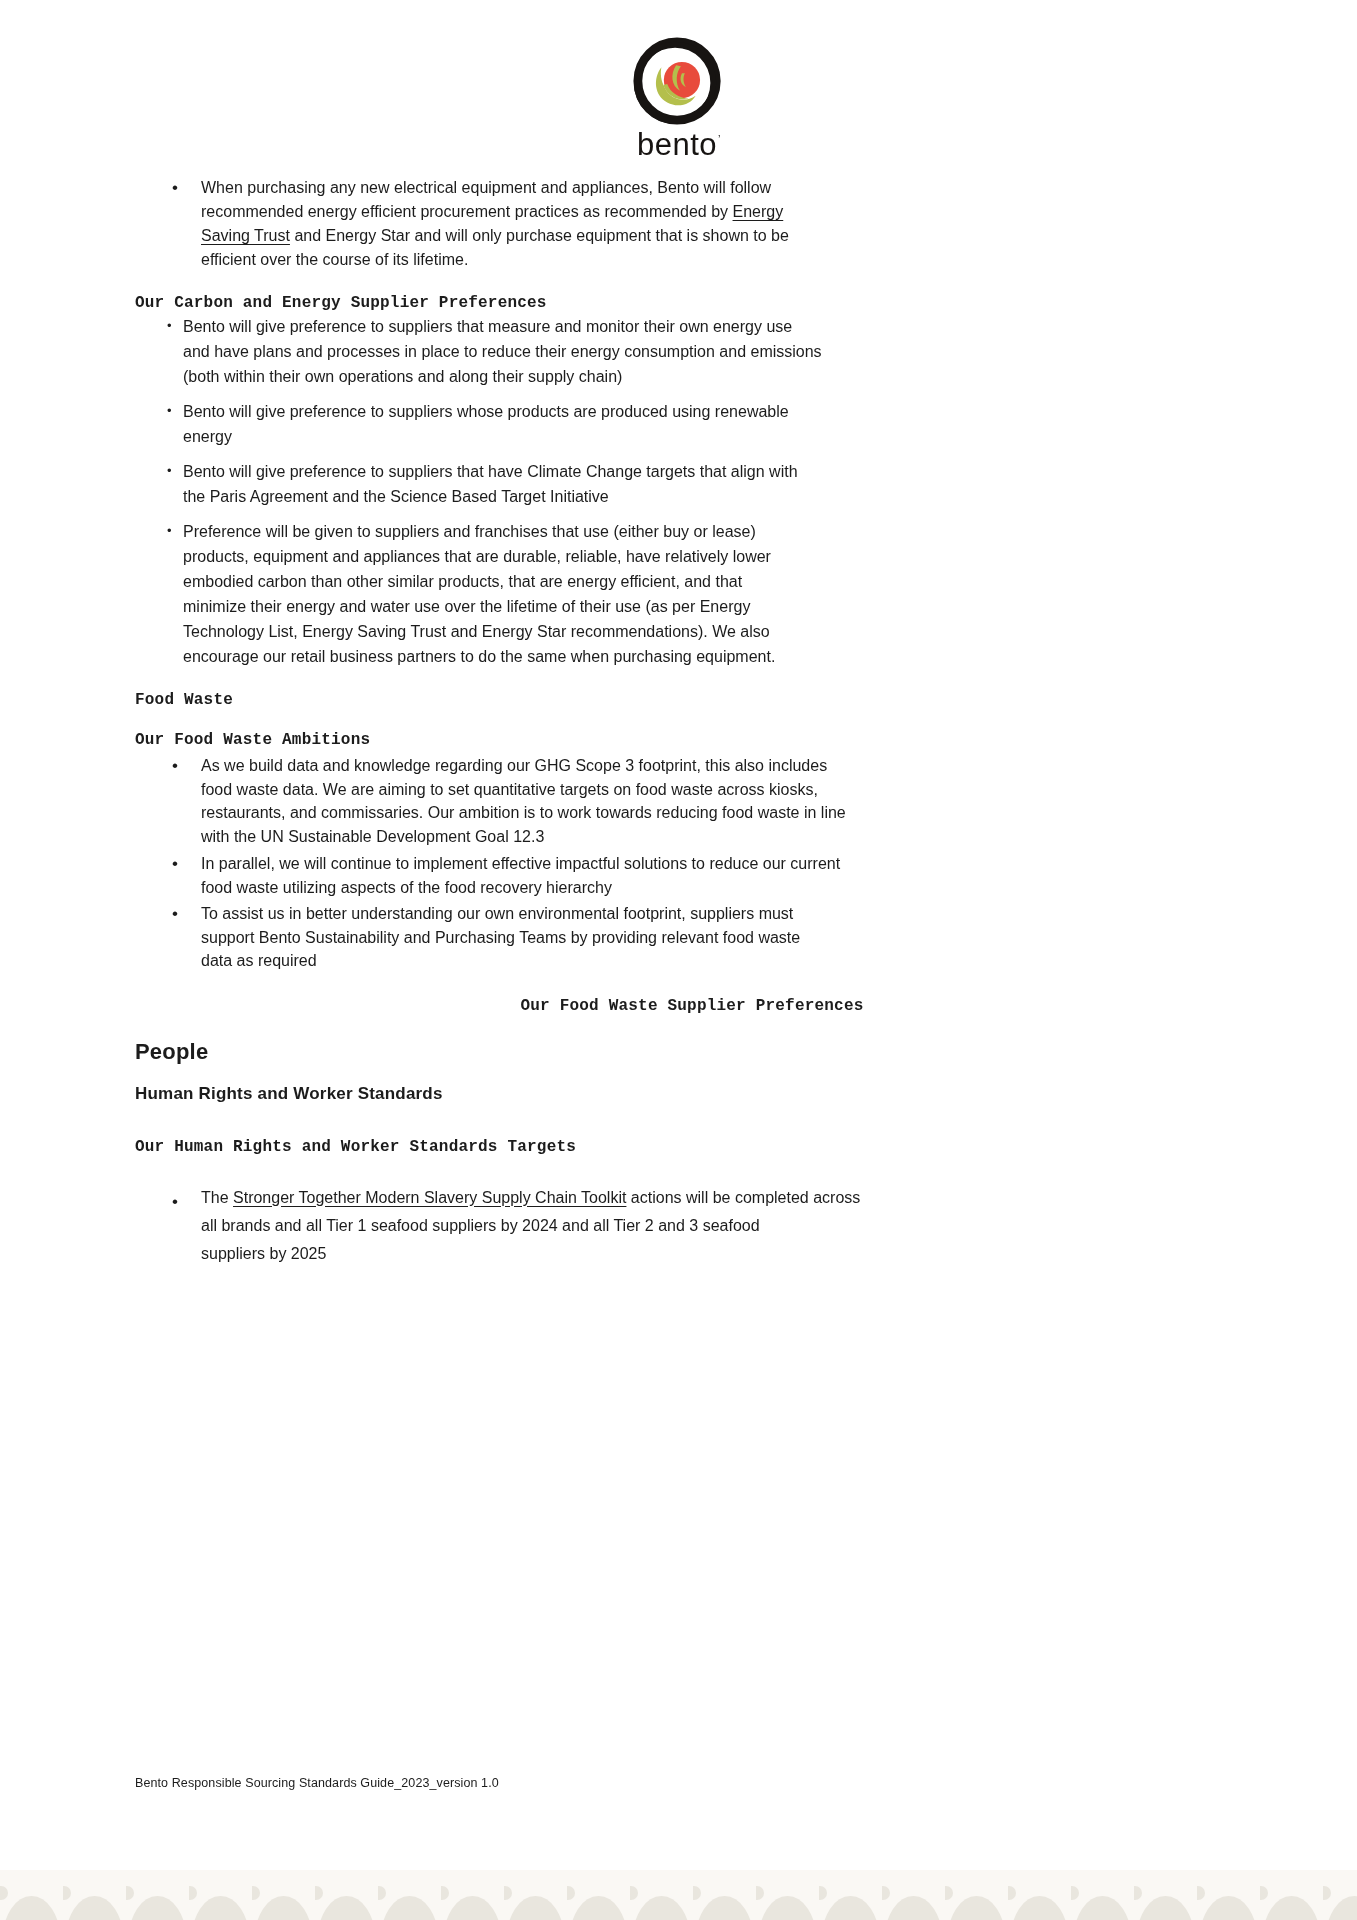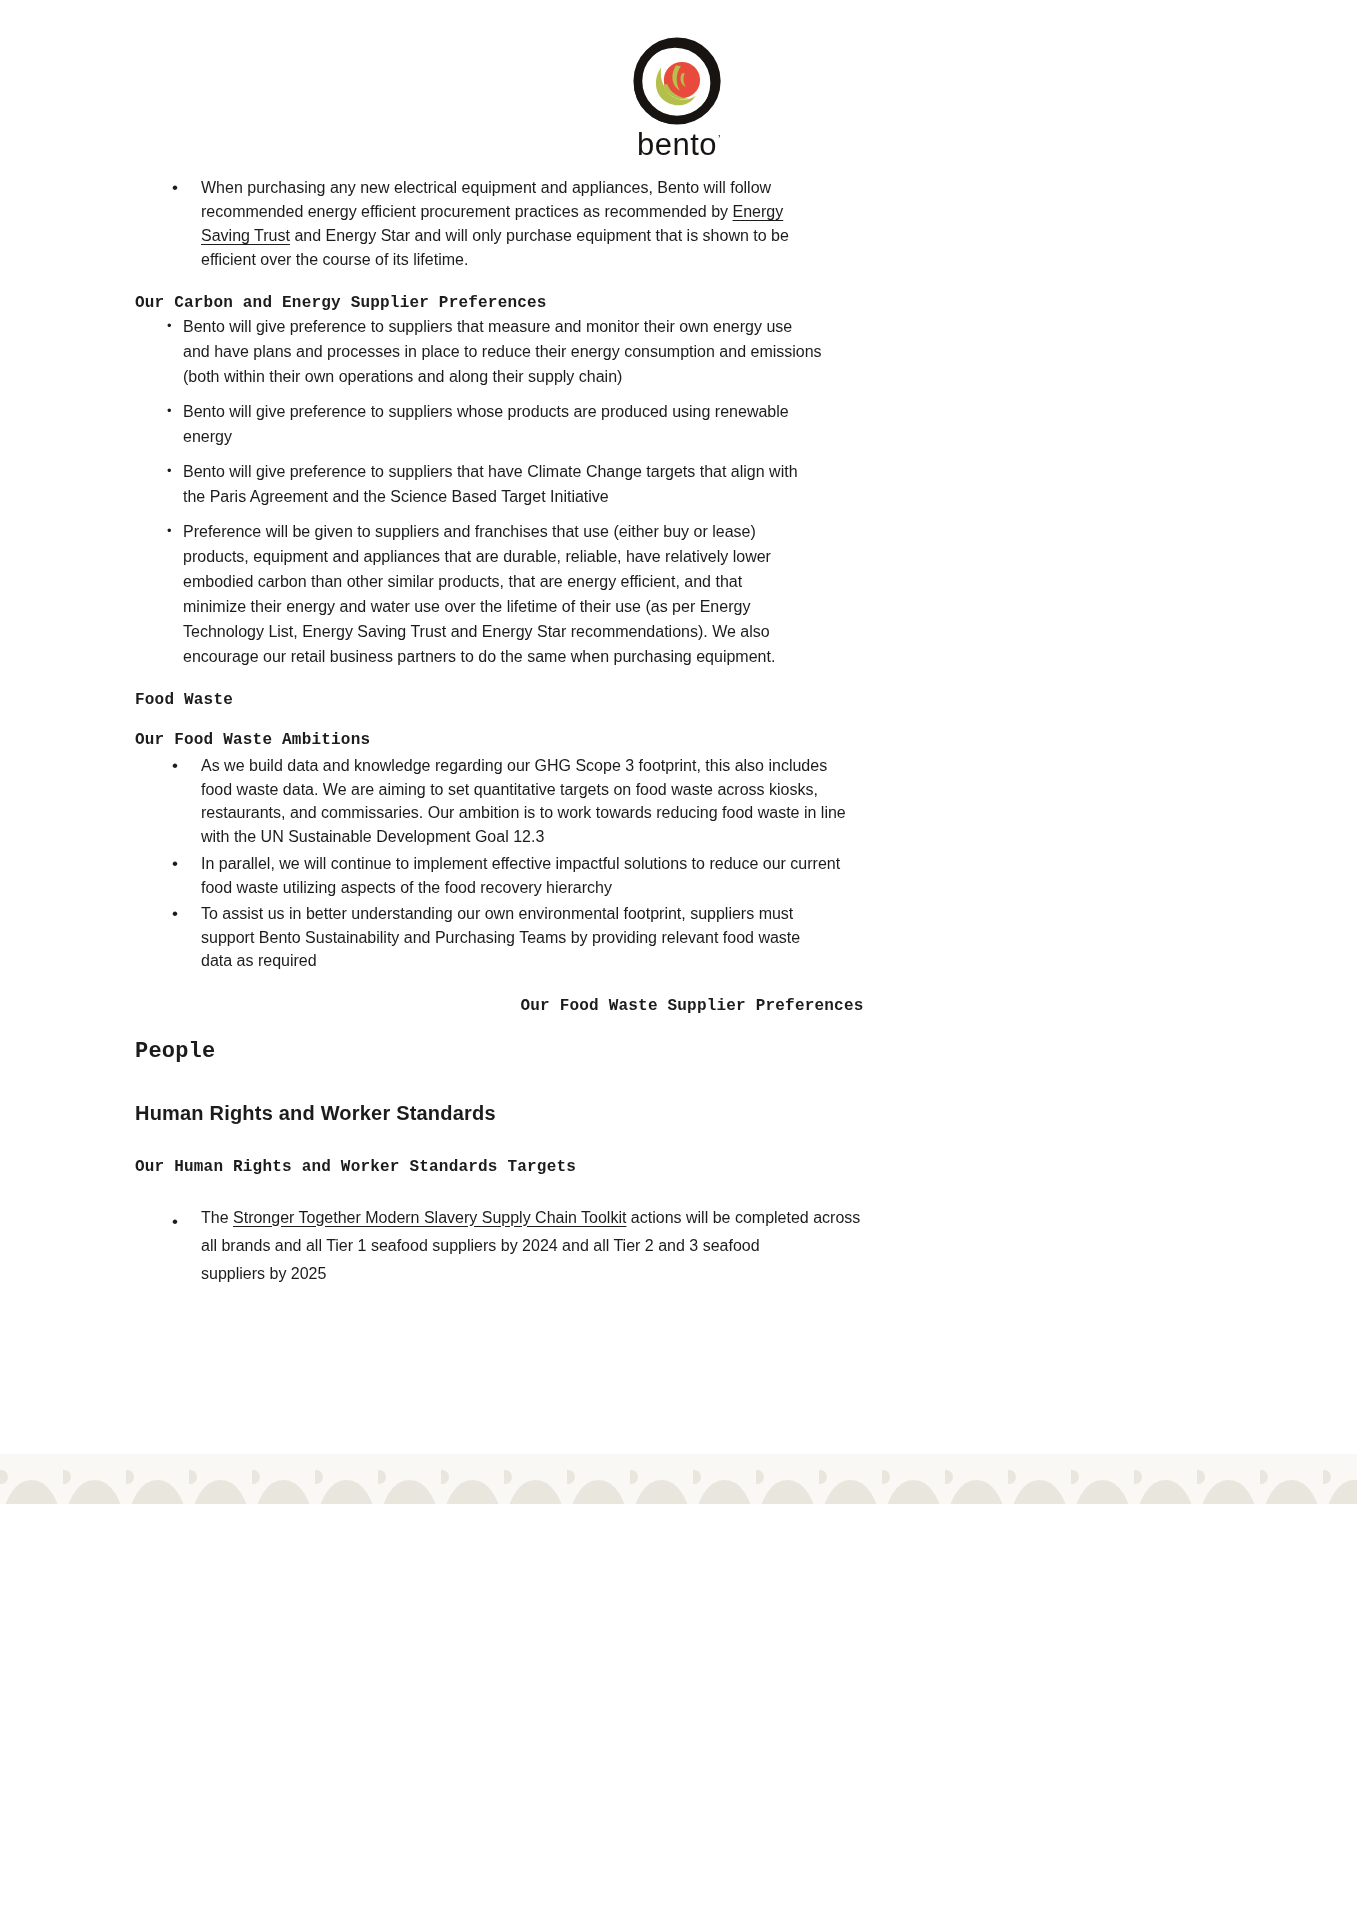--- a/index.html
+++ b/index.html
@@ -1,19 +1,19 @@
 <!DOCTYPE html>
 <html><head>
 <meta charset="utf-8">
 <style>
   * { margin:0; padding:0; box-sizing:border-box; }
   html,body { background:#ffffff; }
   body { font-family:"Liberation Sans", sans-serif; color:#1c1c1c; }
   .page {
-    position:relative; width:1357px; height:1504px; margin:0 auto;
+    position:relative; width:1357px; height:1920px; margin:0 auto;
     background:#ffffff; overflow:hidden;
   }
   .content { padding:0 108px 0 135px; }
 
   
   .logo-wrap { padding-top:34px; text-align:center; }
   .logo-inner { display:inline-block; text-align:center; }
   .logo-svg { display:block; margin:0 auto; }
   .wordmark { font-size:31px; letter-spacing:0.5px; color:#171412; line-height:30px; position:relative; }
   .wordmark .mark { font-size:11px; position:relative; top:-12px; left:1px; }
@@ -41,22 +41,22 @@
   .h-hr-tgt   { margin-top:30px; font-size:16.5px; }
 
   .carbon-list { margin-top:0; }
   .fw-list  { margin-top:3px; }
   .fw-list .li, .hr-list .li { line-height:23.5px; }
   .hr-list { margin-top:26px; }
   .hr-list .li { line-height:28px; }
   .hr-list .li::before { top:4px; }
 
   h2.big { font-weight:bold; letter-spacing:0.2px; }
-  .h-people { margin-top:22px; font-size:22px; line-height:26px;font-family:Liberation Mono, monospace; }
-  .h-human  { margin-top:36px; font-size:20px; line-height:25px; }
+  .h-people { margin-top:22px; font-size:22px; line-height:26px; }
+  .h-human  { margin-top:16px; font-size:17px; line-height:25px; }
 
   
   .footer {
     position:absolute; left:135px; top:1776px;
     font-size:12.5px; letter-spacing:0.1px; color:#1c1c1c;
   }
 
   
   .band { position:absolute; left:0; bottom:0; width:1357px; height:50px; }
 </style>

